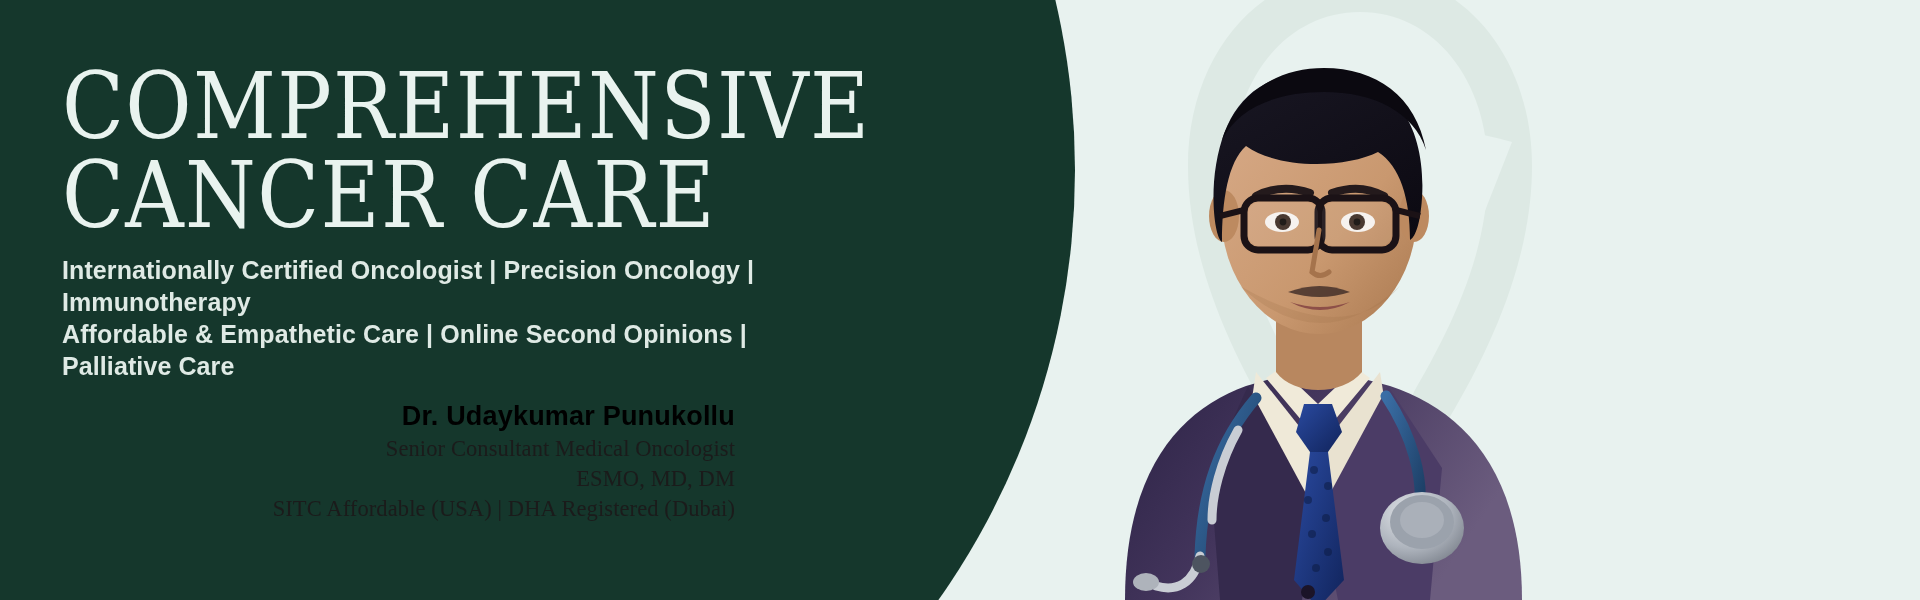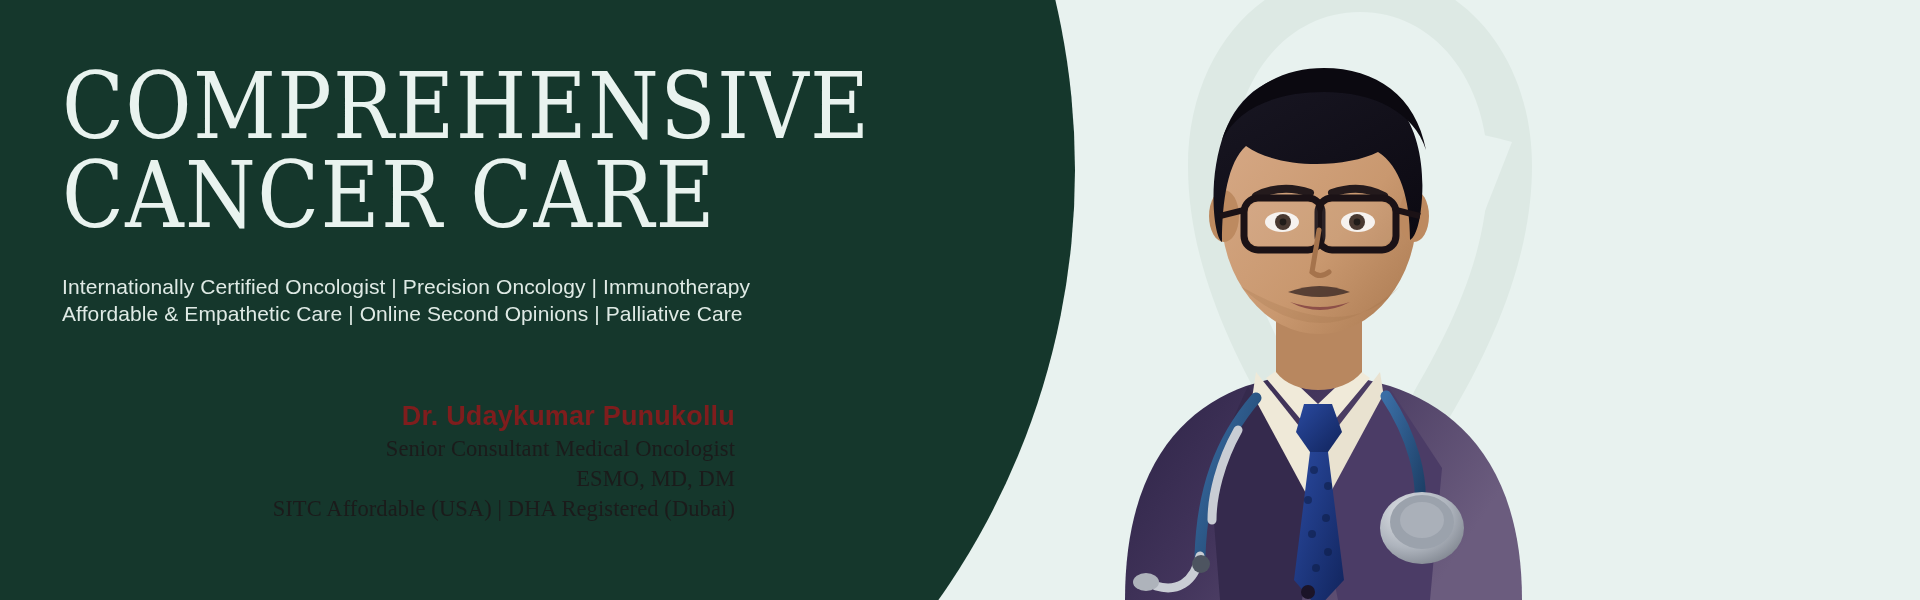--- a/index.html
+++ b/index.html
@@ -49,43 +49,43 @@
     letter-spacing:1.5px;
     color:#e9f3ef;
     text-transform:uppercase;
     transform:scaleX(0.88);
     transform-origin:left top;
     white-space:nowrap;
   }
   .headline .l2{ display:block; }
 
   .tagline{
-    margin-top:34px;
+    margin-top:14px;
     color:#dfeae5;
-    font-size:21px;
+    font-size:25px;
     line-height:1.28;
-    font-weight:400;
+    font-weight:700;
     letter-spacing:0.1px;
   }
   .tagline span{ display:block; }
 
   
   .doctor-block{
     position:absolute;
     right:877px; top:400px;
     text-align:right;
     z-index:5;
     color:#121212;
   }
   .doctor-name{
     font-size:27px;
     font-weight:700;
     letter-spacing:0.2px;
     line-height:1.25;
-    color:#7f1d1d;
+    color:#000000;
   }
   .doctor-cred{
     font-size:22.5px;
     font-weight:400;
     line-height:1.33;
     color:#1b1b1b;
     letter-spacing:0.1px;
     font-family:Liberation Serif, serif;
   }
 

